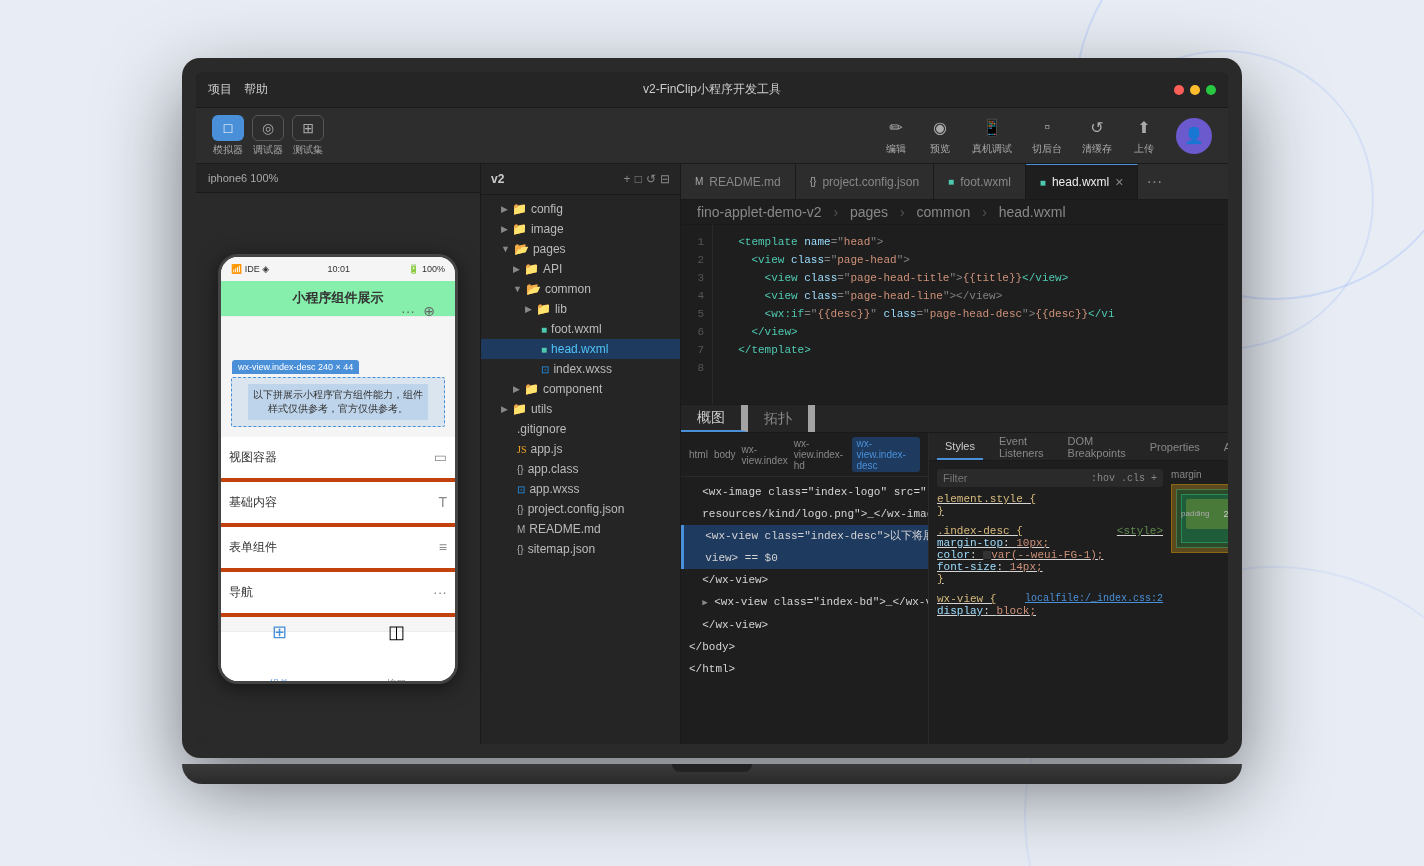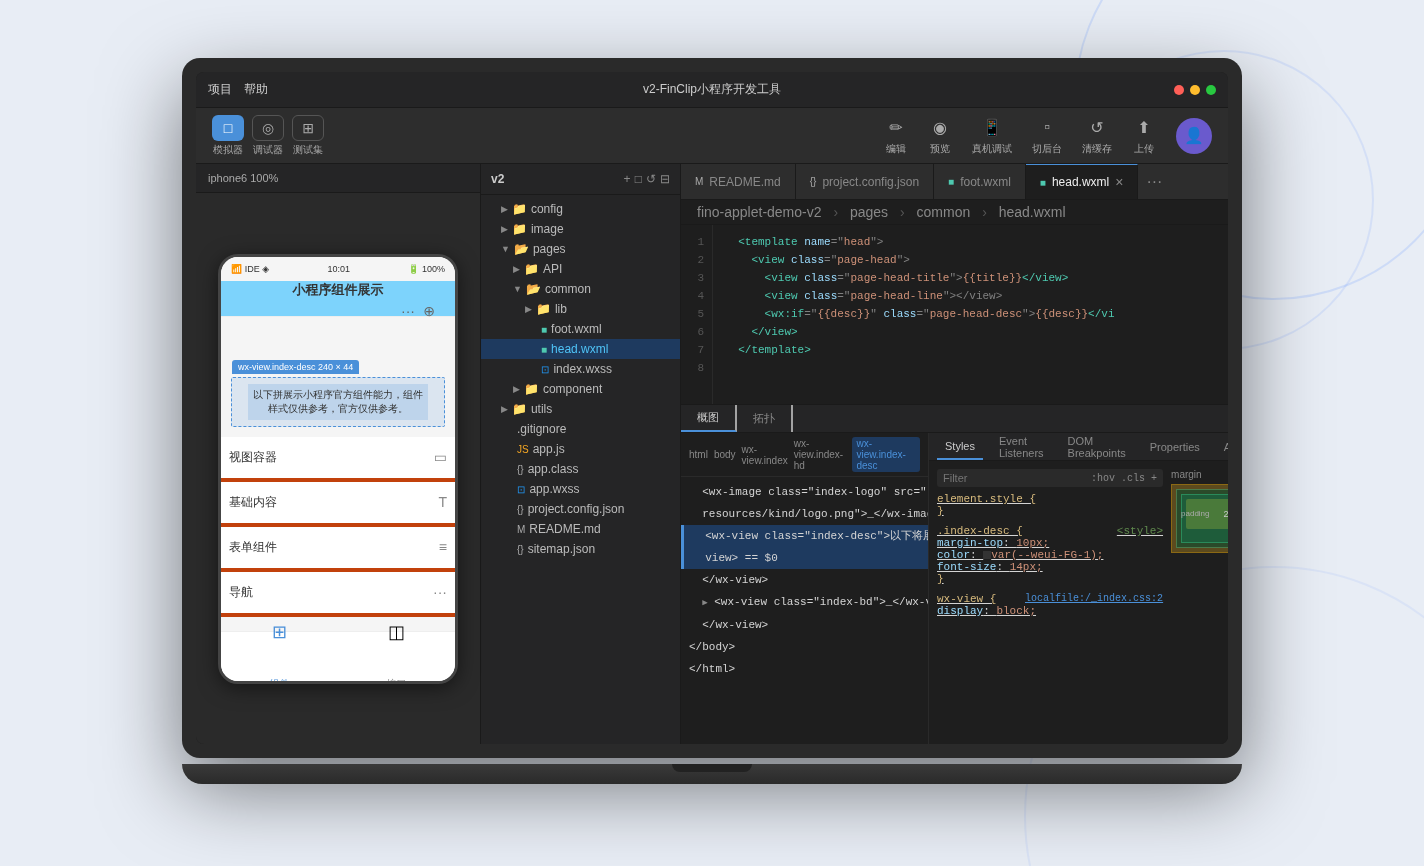--- a/index.html
+++ b/index.html
@@ -269,24 +269,24 @@
       display: flex;
       align-items: center;
       justify-content: space-between;
       padding: 0 10px;
       font-size: 9px;
       color: #333;
       flex-shrink: 0;
     }
 
     .phone-nav-bar {
-      background: #7dd3fc;
+      background: #86efac;
       height: 36px;
       display: flex;
-      align-items: flex-start;
+      align-items: center;
       justify-content: center;
       border-bottom: 1px solid #eee;
       flex-shrink: 0;
     }
 
     .phone-nav-title {
       font-size: 13px;
       font-weight: 600;
       color: #333;
     }
@@ -570,27 +570,27 @@
       background: #252526;
       height: 28px;
       display: flex;
       align-items: center;
       border-bottom: 1px solid #1a1a1a;
       flex-shrink: 0;
     }
 
     .panel-tab {
       padding: 0 16px;
-      font-size: 11px;
+      font-size: 14px;
       color: #888;
       height: 100%;
       display: flex;
       align-items: center;
       cursor: pointer;
-      border-right: 2px solid #a3a3a3;
+      border-right: 7px solid #a3a3a3;
     }
 
     .panel-tab.active { color: #ccc; border-bottom: 2px solid #4a90d9; }
 
     .bottom-panel-content {
       flex: 1;
       display: flex;
       overflow: hidden;
     }
 
@@ -939,21 +939,21 @@
                 <span>utils</span>
               </div>
 
               <div class="file-item file-indent-1">
                 <span style="width:12px;display:inline-block"></span>
                 <span>.gitignore</span>
               </div>
 
               <div class="file-item file-indent-1">
                 <span style="width:12px;display:inline-block"></span>
-                <span style="color:#f5a623;font-size:10px;">JS</span>
+                <span style="color:#f5a623;font-size:10px;font-family:Liberation Serif, serif;">JS</span>
                 <span>app.js</span>
               </div>
 
               <div class="file-item file-indent-1">
                 <span style="width:12px;display:inline-block"></span>
                 <span style="color:#aaa;font-size:10px;">{}</span>
                 <span>app.class</span>
               </div>
 
               <div class="file-item file-indent-1">

